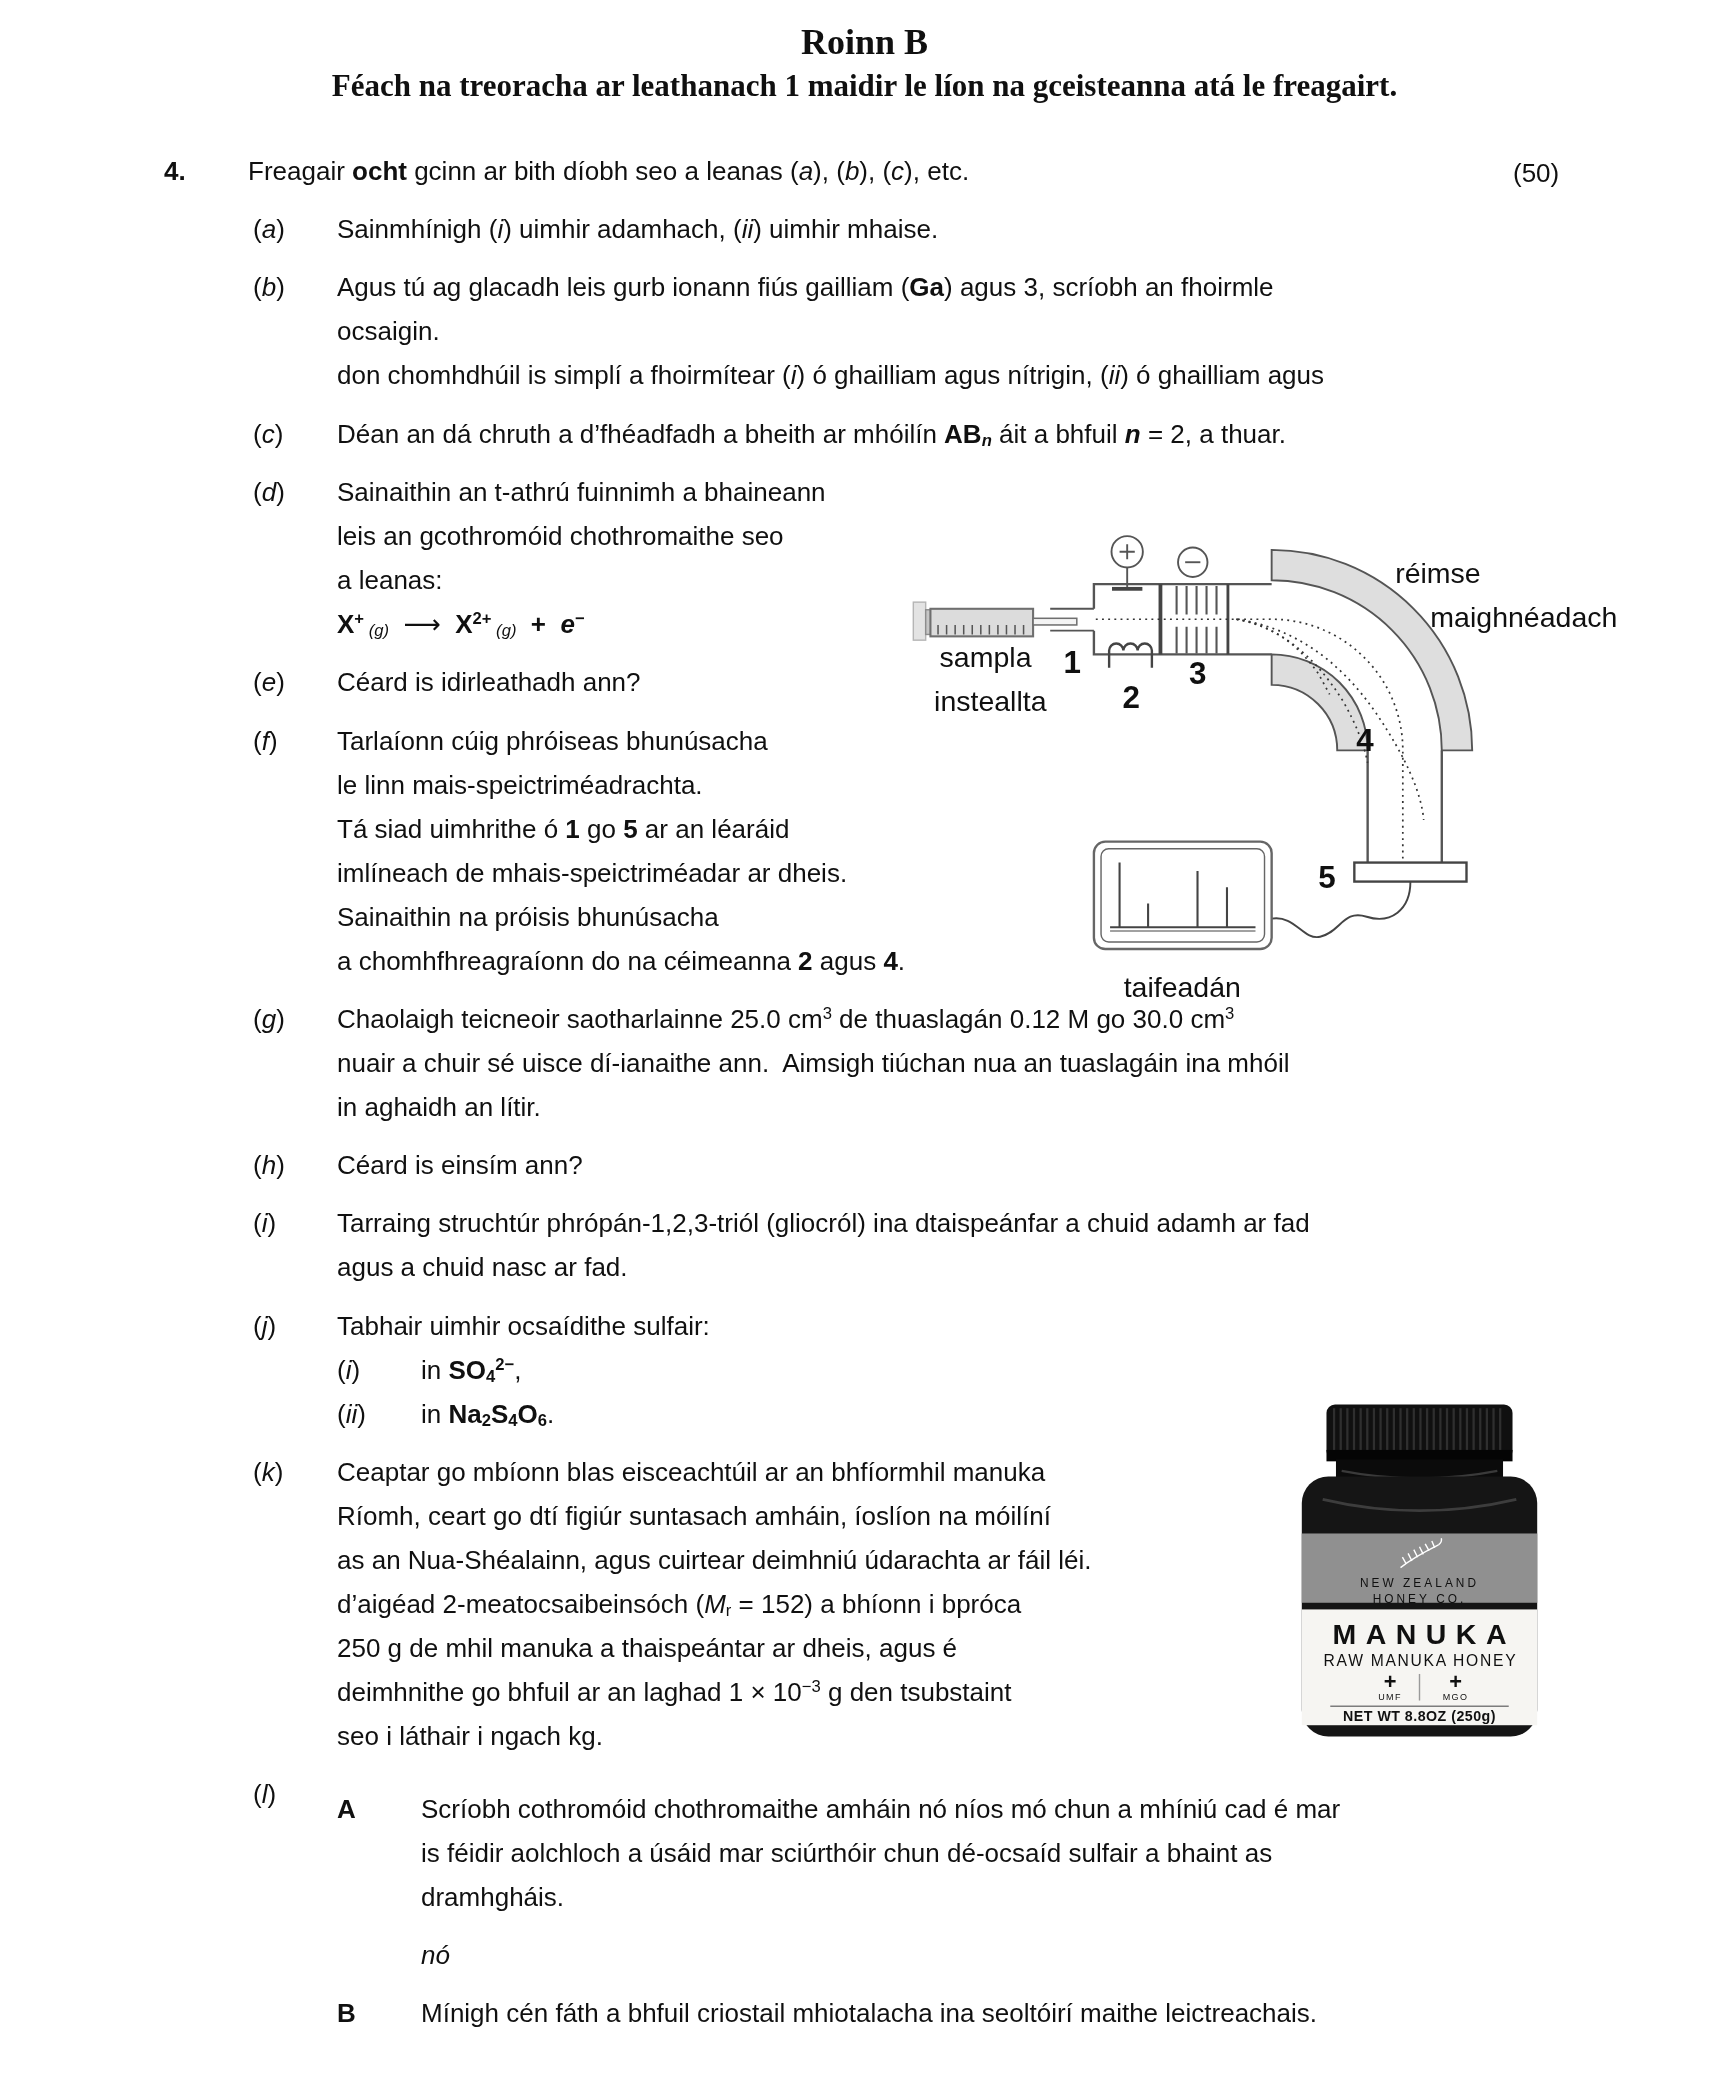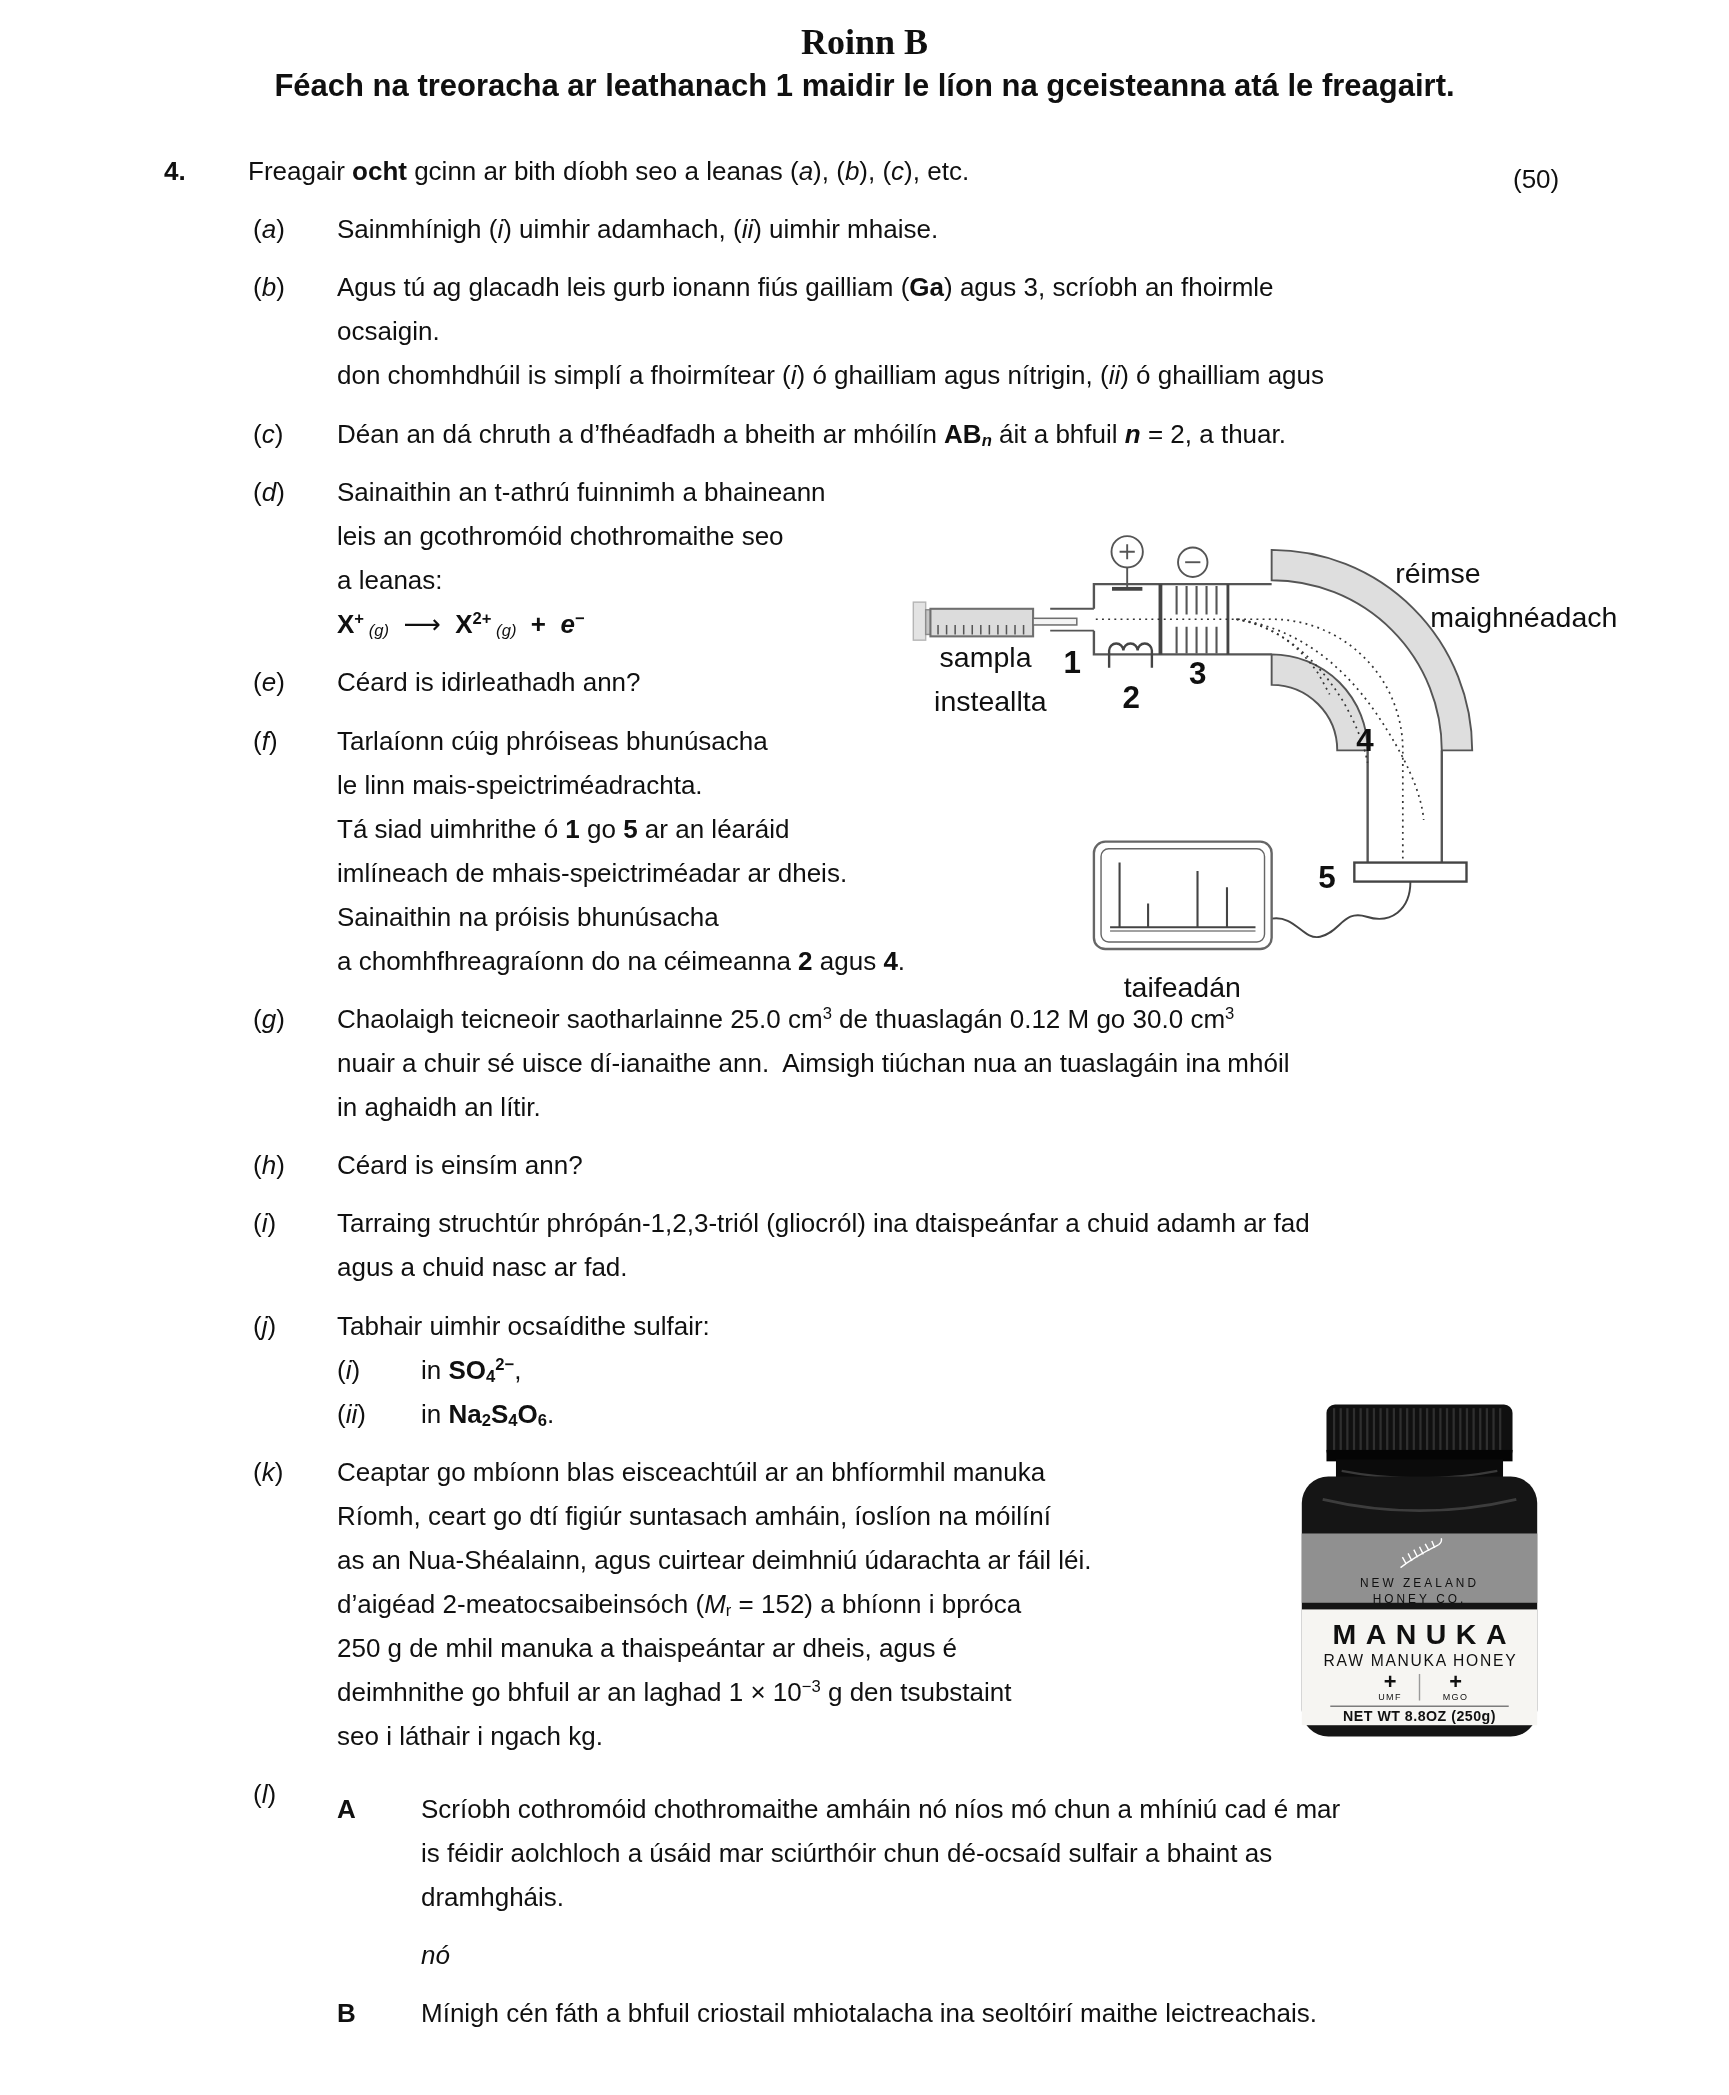--- a/index.html
+++ b/index.html
@@ -1,24 +1,24 @@
 <!DOCTYPE html>
 <html style="font-size:15px"><head>
 <meta charset="utf-8">
 <style>
   html,body{margin:0;padding:0;background:#ffffff;}
   .page{position:relative;width:1729px;height:2095px;background:#fff;overflow:hidden;
         font-family:"Liberation Sans",sans-serif;font-size:26px;color:#101010;}
   .title{text-align:center;font-family:"Liberation Serif",serif;font-weight:700;
          font-size:36px;padding-top:21px;line-height:42px;}
-  .subtitle{text-align:center;font-family:Liberation Sans, sans-serif;font-weight:700;
+  .subtitle{text-align:center;font-family:Liberation Serif, serif;font-weight:700;
             font-size:31px;margin-top:3.8px;line-height:38px;}
   .qrow{position:relative;display:flex;margin:44px 0 0 164px;line-height:44px;}
   .qnum{width:84px;flex:0 0 84px;font-weight:700;}
-  .qmarks{position:absolute;left:1349px;top:8px;text-align:right;}
+  .qmarks{position:absolute;left:1349px;top:2px;text-align:right;}
   .parts{margin-left:253px;margin-top:4.8px;}
   .part{display:flex;margin-top:14.3px;}
   .plabel{width:84px;flex:0 0 84px;line-height:44px;}
   .pbody{flex:1;min-width:0;}
   .tline{line-height:44px;white-space:pre-wrap;}
   .sub{display:flex;}
   .part-l .sub{margin-top:14.3px;}
   .slabel{width:84px;flex:0 0 84px;line-height:44px;}
   .sbody{flex:1;min-width:0;}
   .b{font-weight:700;}

